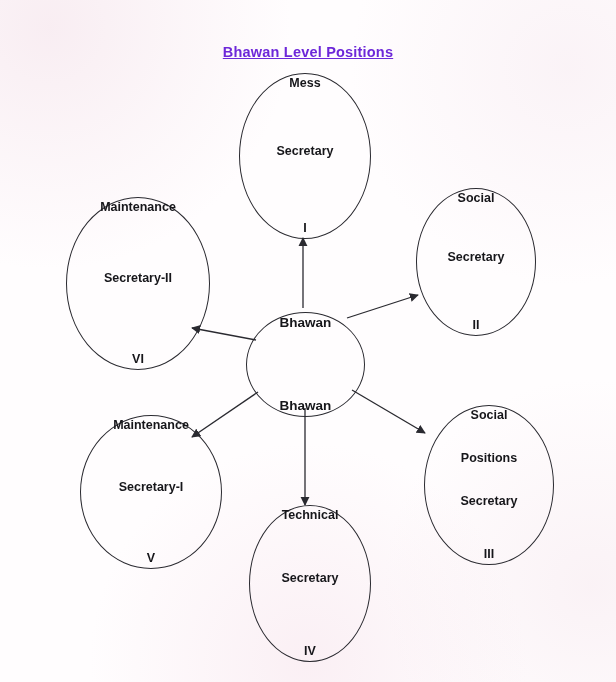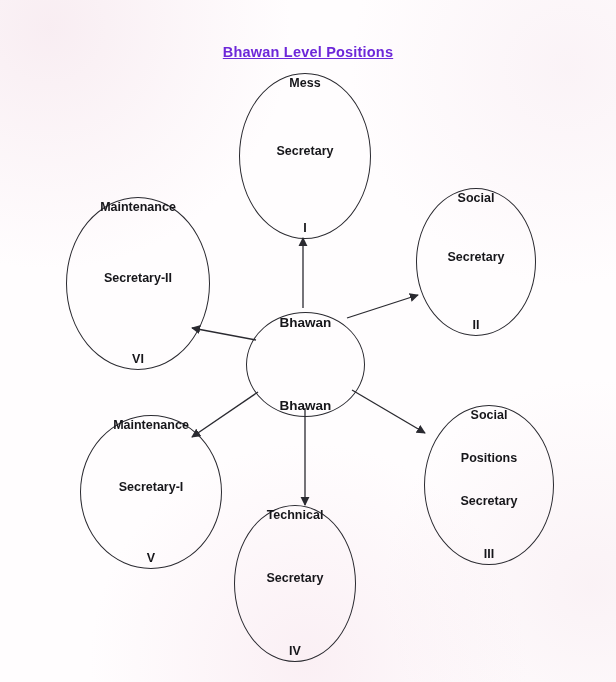--- a/index.html
+++ b/index.html
@@ -109,21 +109,21 @@
   <span class="num">II</span>
 </div>
 
 <div class="node" style="left:424px; top:405px; width:128px; height:158px;">
   <span class="ln">Social</span>
   <span class="ln">Positions</span>
   <span class="ln">Secretary</span>
   <span class="num">III</span>
 </div>
 
-<div class="node" style="left:234px; top:505px; width:120px; height:155px;">
+<div class="node" style="left:249px; top:505px; width:120px; height:155px;">
   <span class="ln">Technical</span>
   <span class="ln">Secretary</span>
   <span class="num">IV</span>
 </div>
 
 <div class="node" style="left:80px; top:415px; width:140px; height:152px;">
   <span class="ln">Maintenance</span>
   <span class="ln">Secretary-I</span>
   <span class="num">V</span>
 </div>

